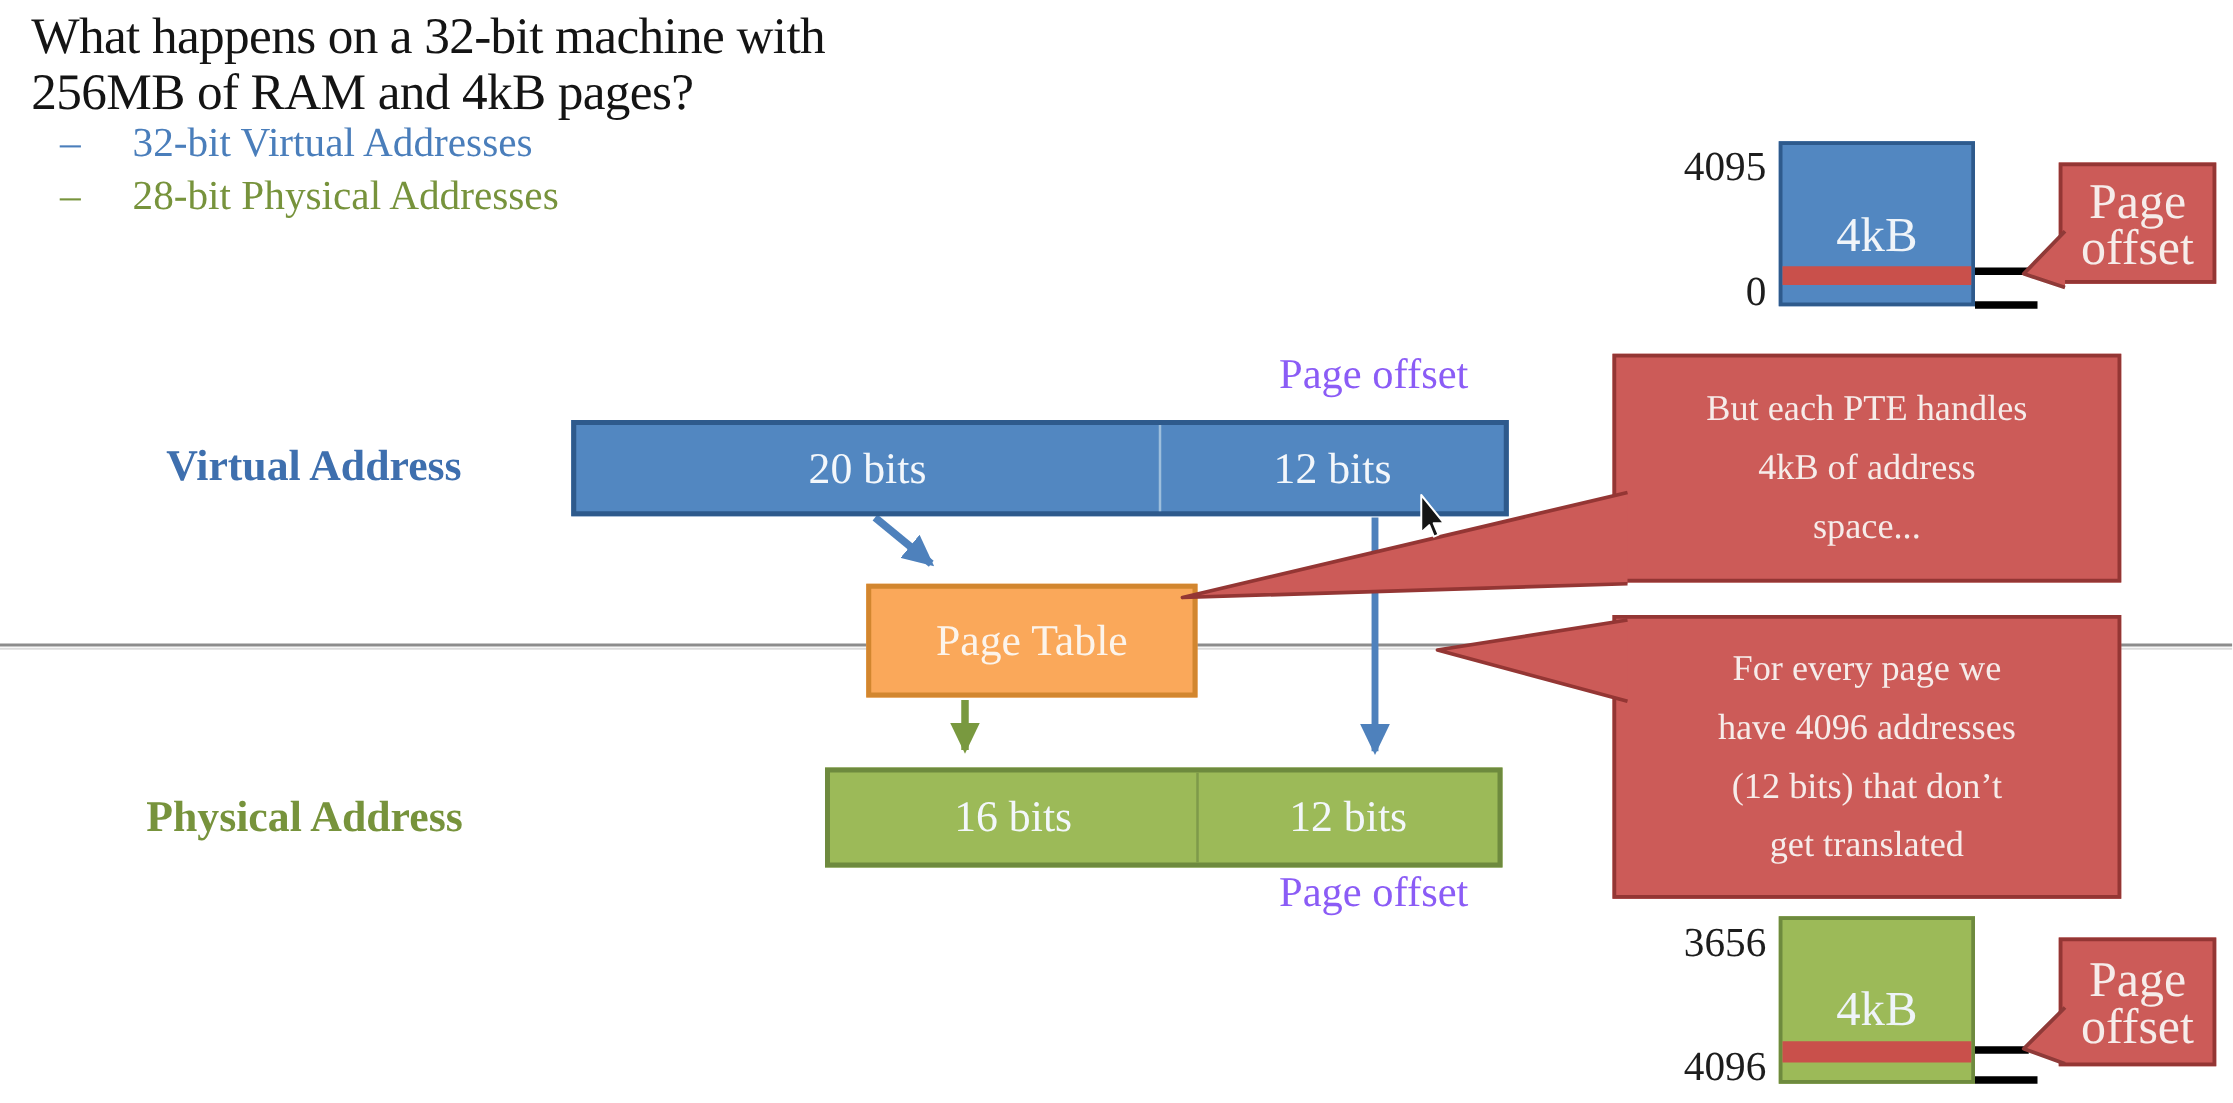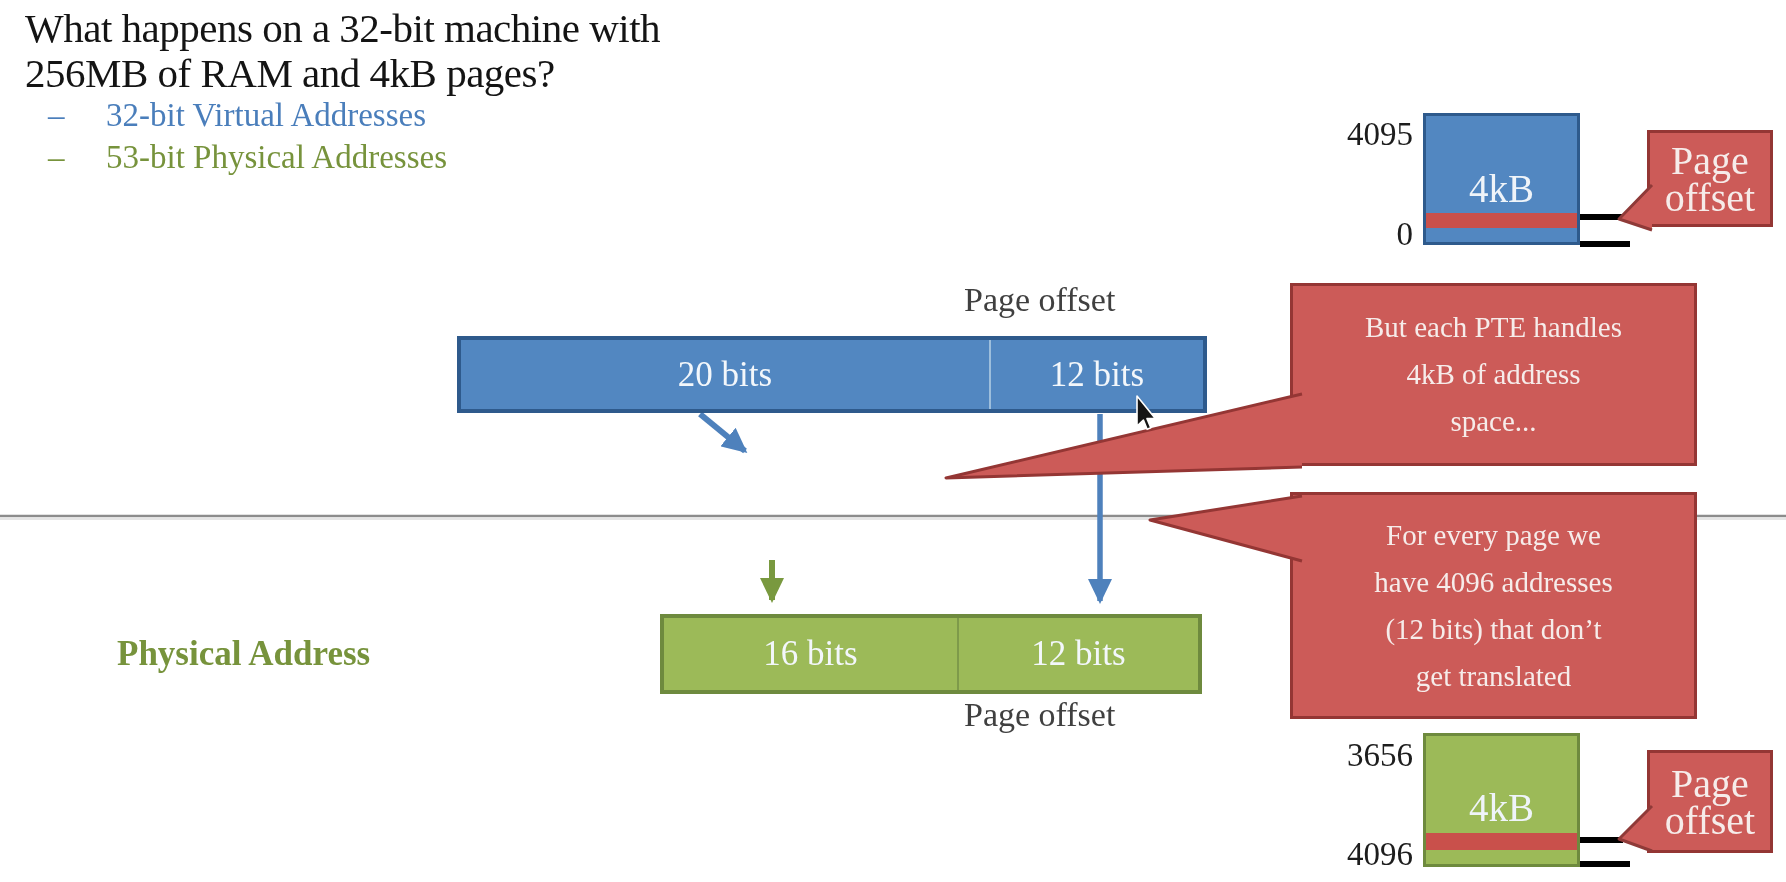--- a/index.html
+++ b/index.html
@@ -15,30 +15,30 @@
 
   
   .title{left:25px;top:6px;font-size:41px;line-height:45px;letter-spacing:-0.5px;color:#141414;}
   .bullet{font-size:33px;line-height:36px;display:flex;}
   .bullet .dash{width:58px;}
   .bullet.blue{left:48px;top:97px;color:#4A7EBB;}
   .bullet.green{left:48px;top:139px;color:#77933C;}
 
   .va-label{left:133px;top:353px;font-size:35px;font-weight:bold;color:#3E6FAE;}
   .pa-label{left:117px;top:634px;font-size:35px;font-weight:bold;color:#77933C;}
-  .po-label{width:270px;text-align:left;font-size:34px;color:#404040;}
+  .po-label{width:270px;text-align:center;font-size:34px;color:#8b5cf6;}
   .po-top{left:964px;top:281px;}
   .po-bottom{left:964px;top:696px;}
 
   
   .bar{display:flex;box-sizing:border-box;}
   .bar .seg{display:flex;align-items:center;justify-content:center;
     font-size:35px;color:#F3F7FB;box-sizing:border-box;}
   .vbar{left:457px;top:336px;width:750px;height:77px;background:#5287C1;border:4px solid #2E5A8C;}
-  .vbar .seg1{width:530px;border-right:2px solid #9DBEDC;}
+  .vbar .seg1{width:468px;border-right:2px solid #9DBEDC;}
   .vbar .seg2{flex:1;}
   .pbar{left:660px;top:614px;width:542px;height:80px;background:#9CBA58;border:4px solid #6E8A3E;}
   .pbar .seg1{width:295px;border-right:2px solid #7E9A4A;}
   .pbar .seg2{flex:1;}
 
   .page-table{left:693px;top:467px;width:265px;height:91px;background:#FAA85A;border:4px solid #D2862F;
     display:flex;align-items:center;justify-content:center;font-size:35px;color:#FCF4EB;box-sizing:border-box;}
 
   
   .callout{background:#CC5B58;border:3px solid #943634;color:#F6ECEA;box-sizing:border-box;
@@ -83,29 +83,31 @@
     <div class="abs title">
         <div>What happens on a 32-bit machine with<br>256MB of RAM and 4kB pages?</div>
       </div>
 
     <div class="abs bullet blue">
       <span class="dash">–</span>
       <span>32-bit Virtual Addresses</span>
     </div>
     <div class="abs bullet green">
       <span class="dash">–</span>
-      <span>53-bit Physical Addresses</span>
+      <span>28-bit Physical Addresses</span>
     </div>
 
     <div class="abs po-label po-top">Page offset</div>
+    <div class="abs va-label">Virtual Address</div>
     <div class="abs bar vbar">
       <div class="seg seg1">20 bits</div>
       <div class="seg seg2">12 bits</div>
     </div>
 
+    <div class="abs page-table">Page Table</div>
 
     <div class="abs bar pbar">
       <div class="seg seg1">16 bits</div>
       <div class="seg seg2">12 bits</div>
     </div>
     <div class="abs pa-label">Physical Address</div>
     <div class="abs po-label po-bottom">Page offset</div>
 
     <div class="abs callout callout-pte">
         <div>But each PTE handles<br>4kB of address<br>space...</div>

